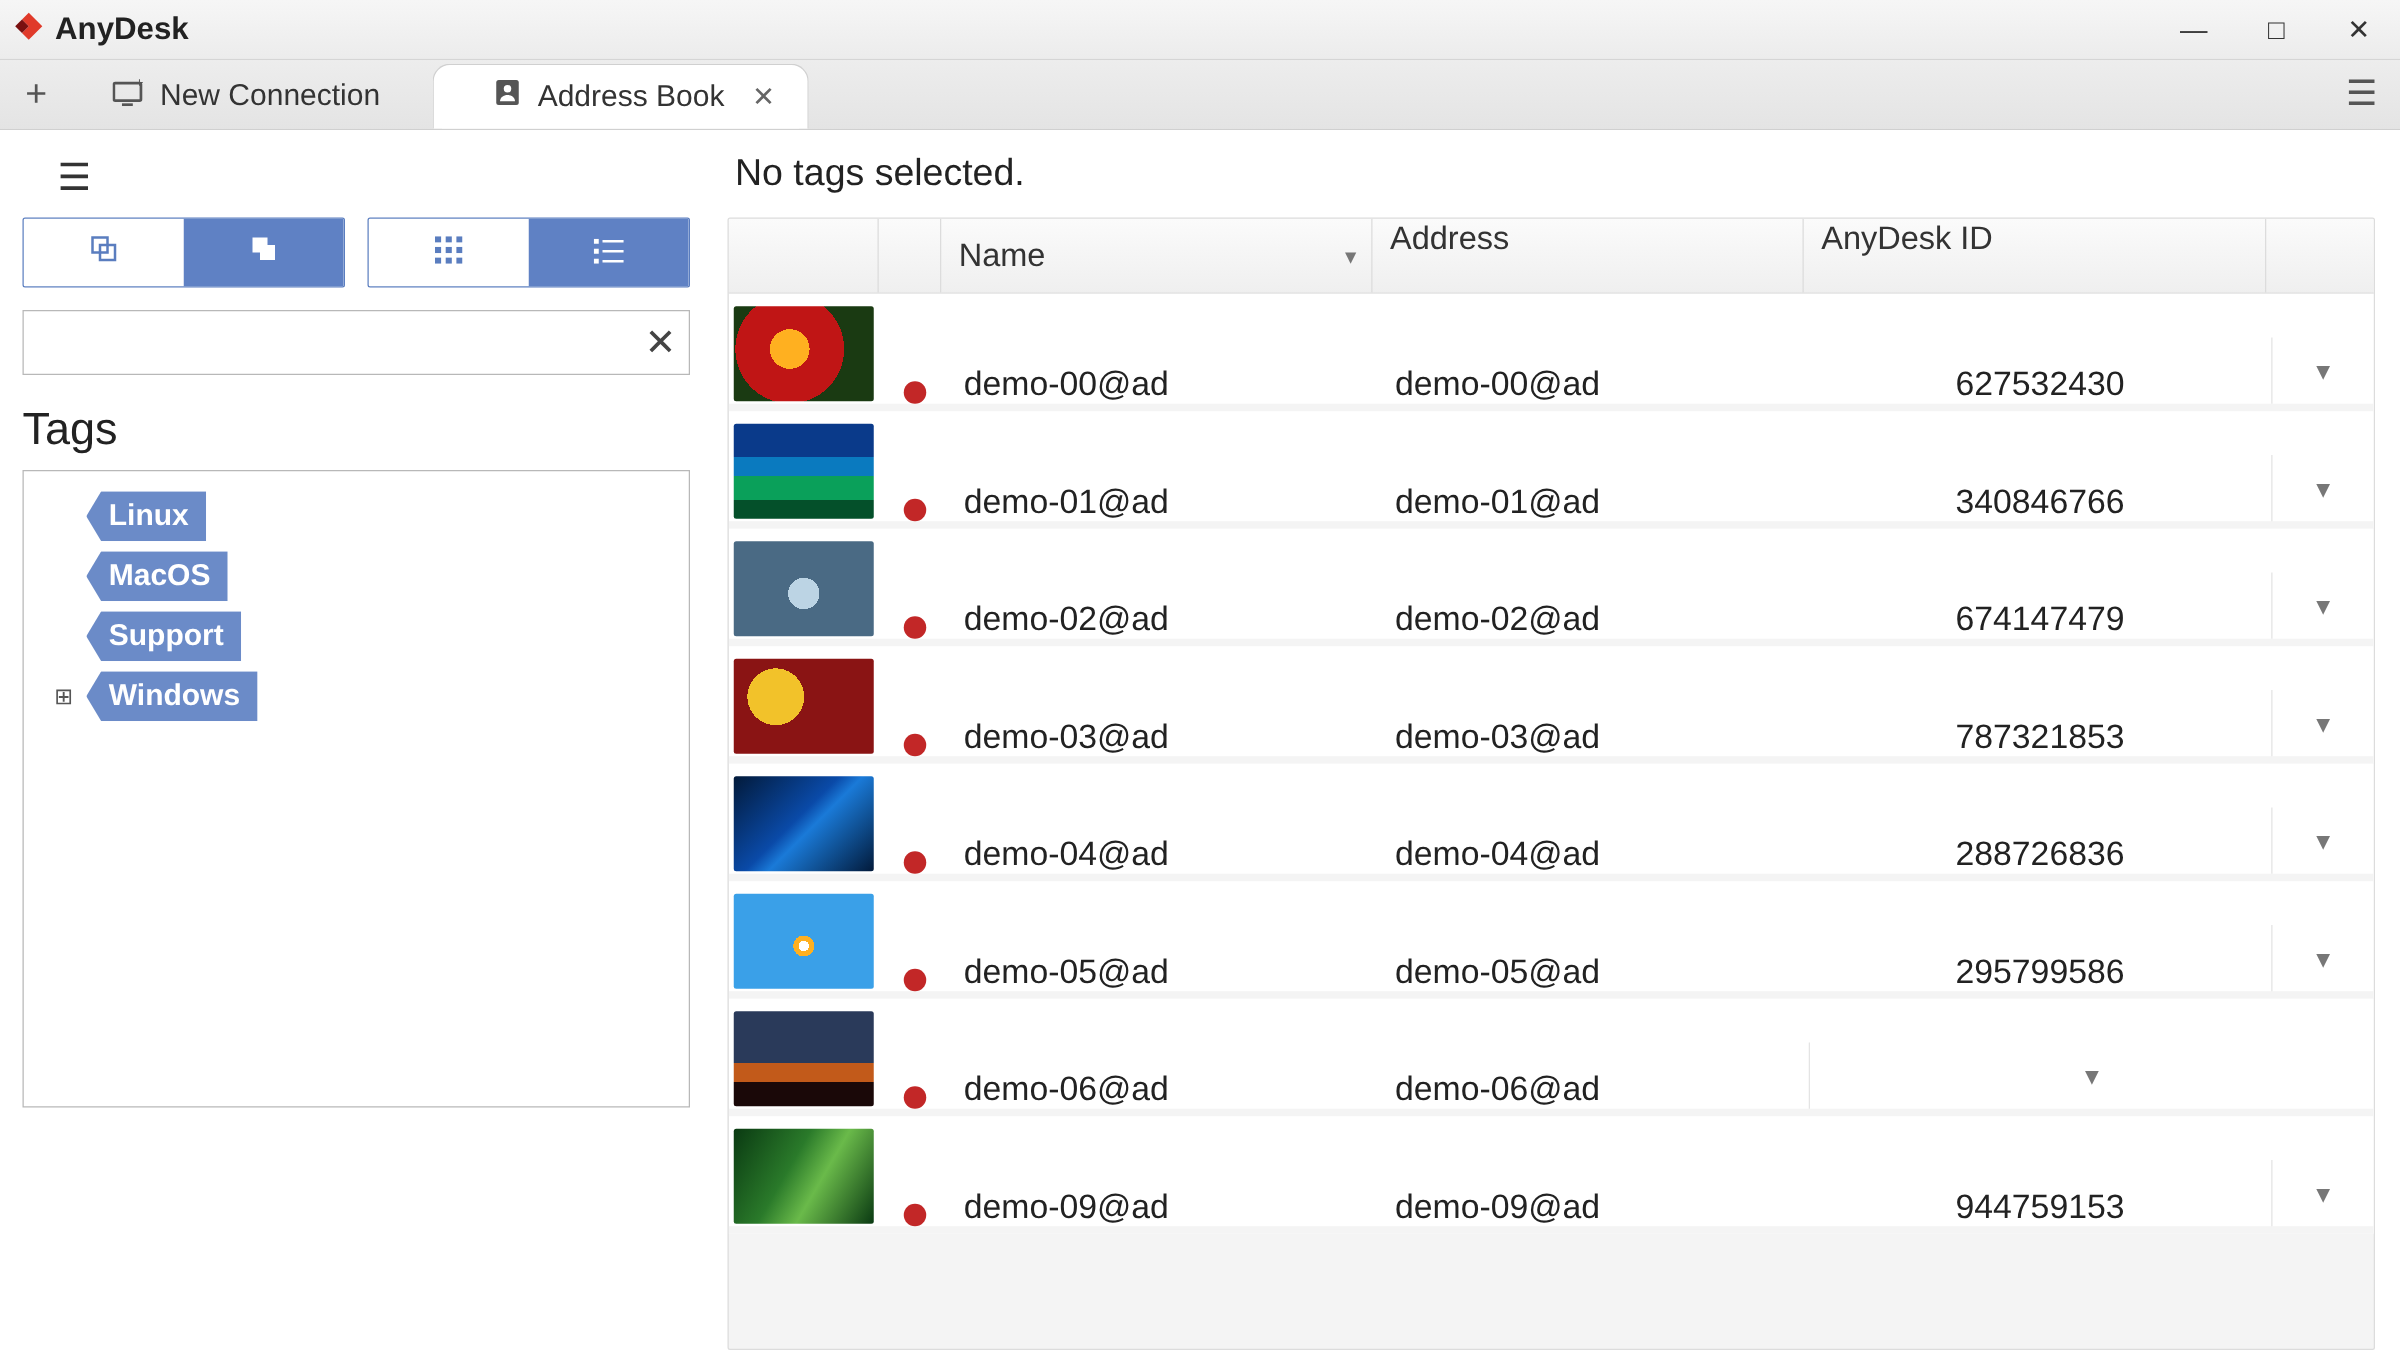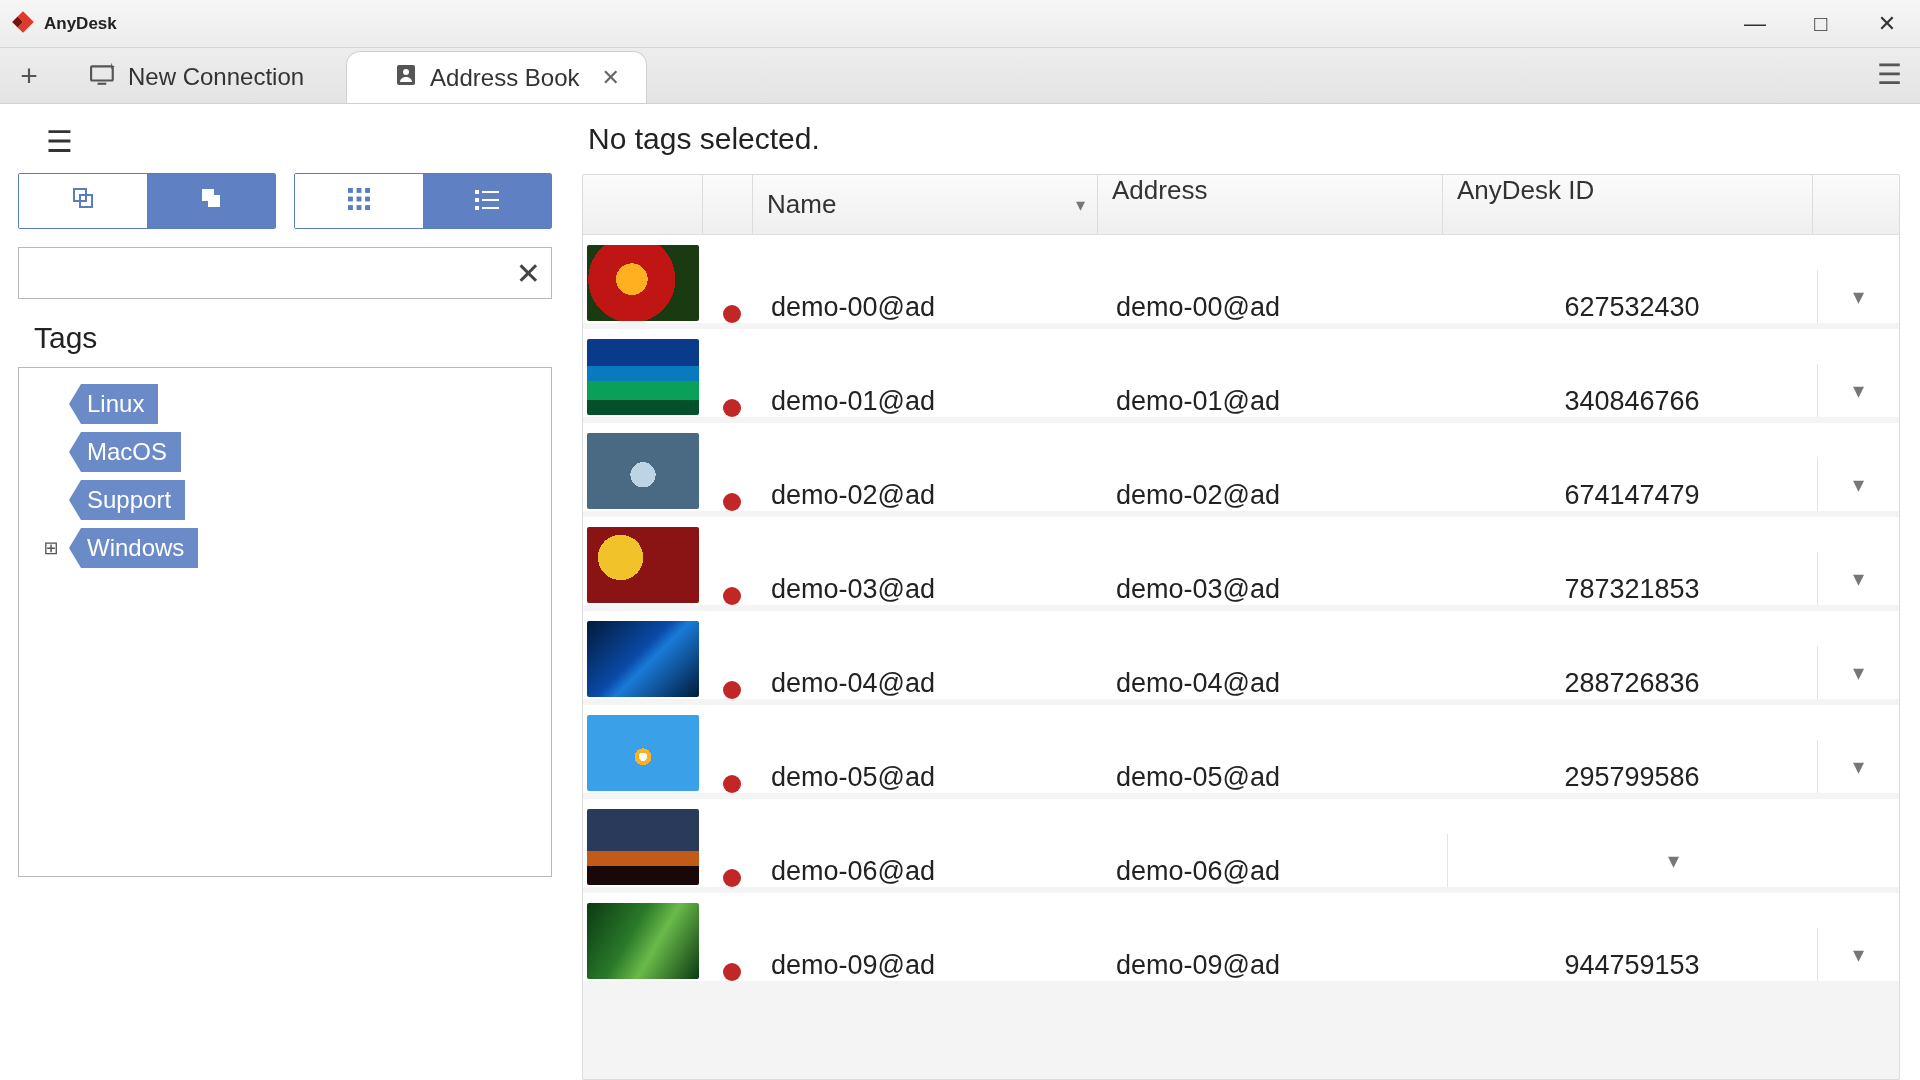--- a/index.html
+++ b/index.html
@@ -1,20 +1,20 @@
 <!DOCTYPE html>
 <html><head>
 <meta charset="utf-8">
 <style>
 * { box-sizing: border-box; margin: 0; padding: 0; font-family: "Segoe UI", Arial, sans-serif; }
 body { background: #fff; width: 1920px; height: 1080px; overflow: hidden; }
 
 .titlebar { height: 48px; background: linear-gradient(#f6f6f6,#ececec); display:flex; align-items:center; border-bottom:1px solid #d5d5d5;}
 .titlebar .logo { margin:0 8px 0 10px; }
-.titlebar .title { font-size: 17px; font-weight: 600; color:#222;}
+.titlebar .title { font-size: 25px; font-weight: 600; color:#222;}
 .titlebar .spacer { flex:1; }
 .win-btn { width:66px; height:48px; display:flex; align-items:center; justify-content:center; color:#333; font-size:22px; }
 
 .tabstrip { height: 56px; background: linear-gradient(#ededed,#e4e4e4); display:flex; align-items:flex-end; border-bottom:1px solid #d0d0d0; padding-left:6px; position:relative;}
 .newtab-btn { width:46px; height:46px; display:flex; align-items:center; justify-content:center; color:#555; font-size:30px; font-weight:300; margin-bottom:4px;}
 .tab { height:52px; display:flex; align-items:center; gap:12px; padding:0 26px 0 22px; font-size:24px; color:#333; position:relative; margin-left:16px;}
 .tab.inactive { }
 .tab.active { background:#fff; border-radius:14px 14px 0 0; border:1px solid #d0d0d0; border-bottom:none;padding-left:47px;}
 .tab .tab-icon { color:#555;}
 .tab .close { color:#666; font-size:22px; margin-left:10px;}
@@ -25,25 +25,25 @@
 .sidebar { width: 570px; padding: 14px 18px 0 18px; }
 .side-ham { margin: 6px 0 14px 28px; color:#333; font-size:30px; }
 .btnrow { display:flex; gap:18px; }
 .btngroup { display:flex; border:1px solid #5a7dbf; border-radius:2px; overflow:hidden; flex:1; height:56px;}
 .seg { flex:1; display:flex; align-items:center; justify-content:center; color:#5a7dbf; font-size:26px;}
 .seg.active-w { background:#fff; color:#5a7dbf;}
 .seg.active-b { background:#5f81c4; color:#fff;}
 .searchbox { margin-top:18px; height:52px; border:1px solid #b8b8b8; display:flex; align-items:center; padding:0 10px;}
 .searchbox input { flex:1; border:none; outline:none; font-size:22px; background:transparent;}
 .searchbox .clear { font-size:30px; color:#444;}
-.tags-h { font-size:30px; margin:22px 0 12px 16px; color:#222;}
+.tags-h { font-size:36px; margin:22px 0 12px 0; color:#222;}
 .tagbox { border:1px solid #b8b8b8; padding:16px 10px 300px 22px;}
 .tag-item { display:flex; align-items:center; margin-bottom:8px;}
 .tag-expand { width:20px; color:#555; font-size:18px; text-align:center;}
-.tag-chip { background:#6b8bc8; color:#fff; font-size:24px; padding:6px 14px 6px 18px; position:relative; margin-left:8px; clip-path: polygon(12px 0, 100% 0, 100% 100%, 12px 100%, 0 50%);}
+.tag-chip { background:#6b8bc8; color:#fff; font-size:24px; padding:6px 14px 6px 18px; position:relative; margin-left:8px; clip-path: polygon(12px 0, 100% 0, 100% 100%, 12px 100%, 0 50%); font-weight: bold;}
 .main { flex:1; padding: 14px 20px 0 12px; display:flex; flex-direction:column;}
 .main-title { font-size:30px; color:#222; margin:4px 0 18px 6px;}
 .grid-wrap { border:1px solid #dcdcdc; background:#f4f4f4; border-radius:2px; flex:1; overflow:hidden;}
 .grid-head { display:flex; background:linear-gradient(#fbfbfb,#efefef); height:60px; align-items:center; font-size:26px; color:#333; border-bottom:1px solid #dcdcdc;}
 .col-thumb { width:120px; border-right:1px solid #dcdcdc; height:100%;}
 .col-status { width:50px; border-right:1px solid #dcdcdc; height:100%;}
 .col-name { width:345px; padding-left:14px; display:flex; align-items:center; gap:20px; border-right:1px solid #dcdcdc; height:100%;}
 .col-addr { width:345px; padding-left:14px; border-right:1px solid #dcdcdc; height:100%; display:flex; align-items:flex-start;}
 .col-id { width:370px; padding-left:14px; border-right:1px solid #dcdcdc; height:100%; display:flex;align-items:flex-start;}
 .col-act { flex:1; }

